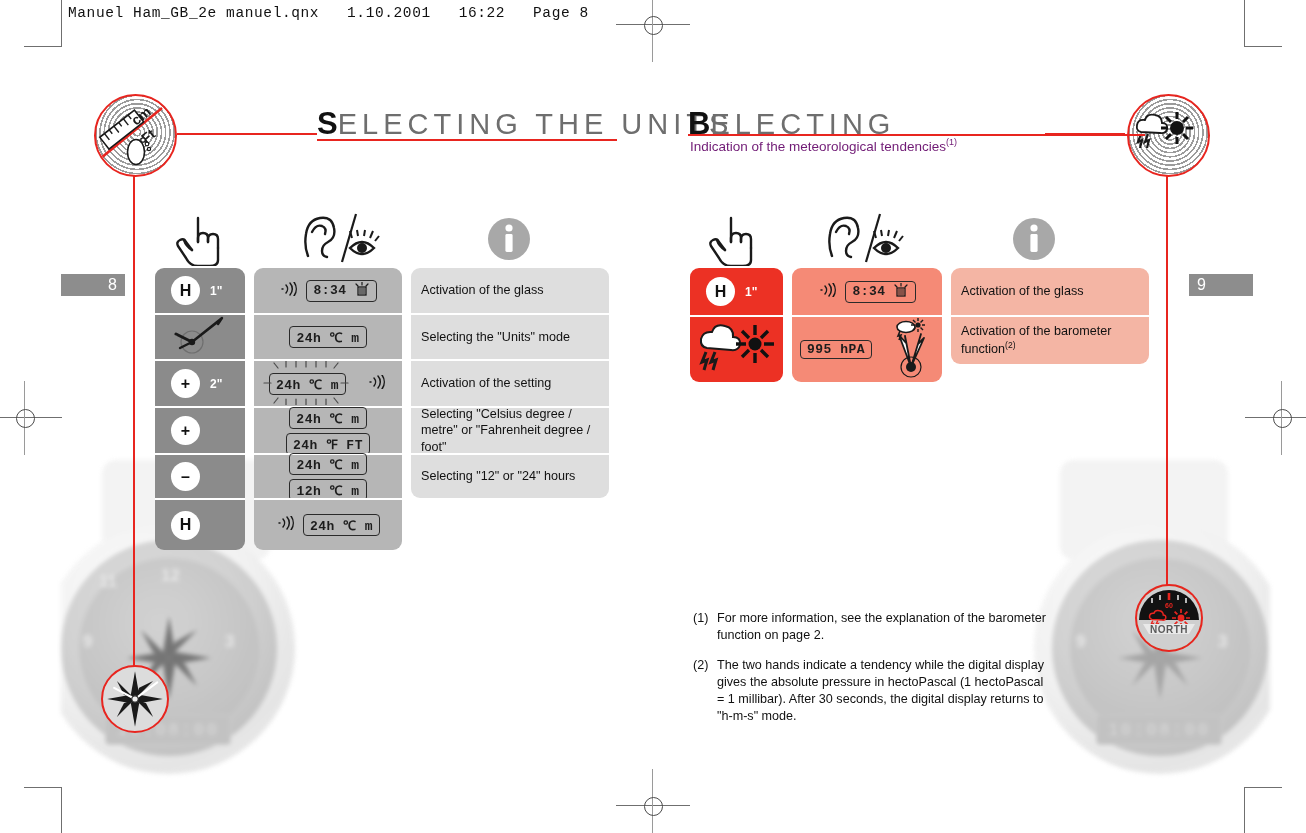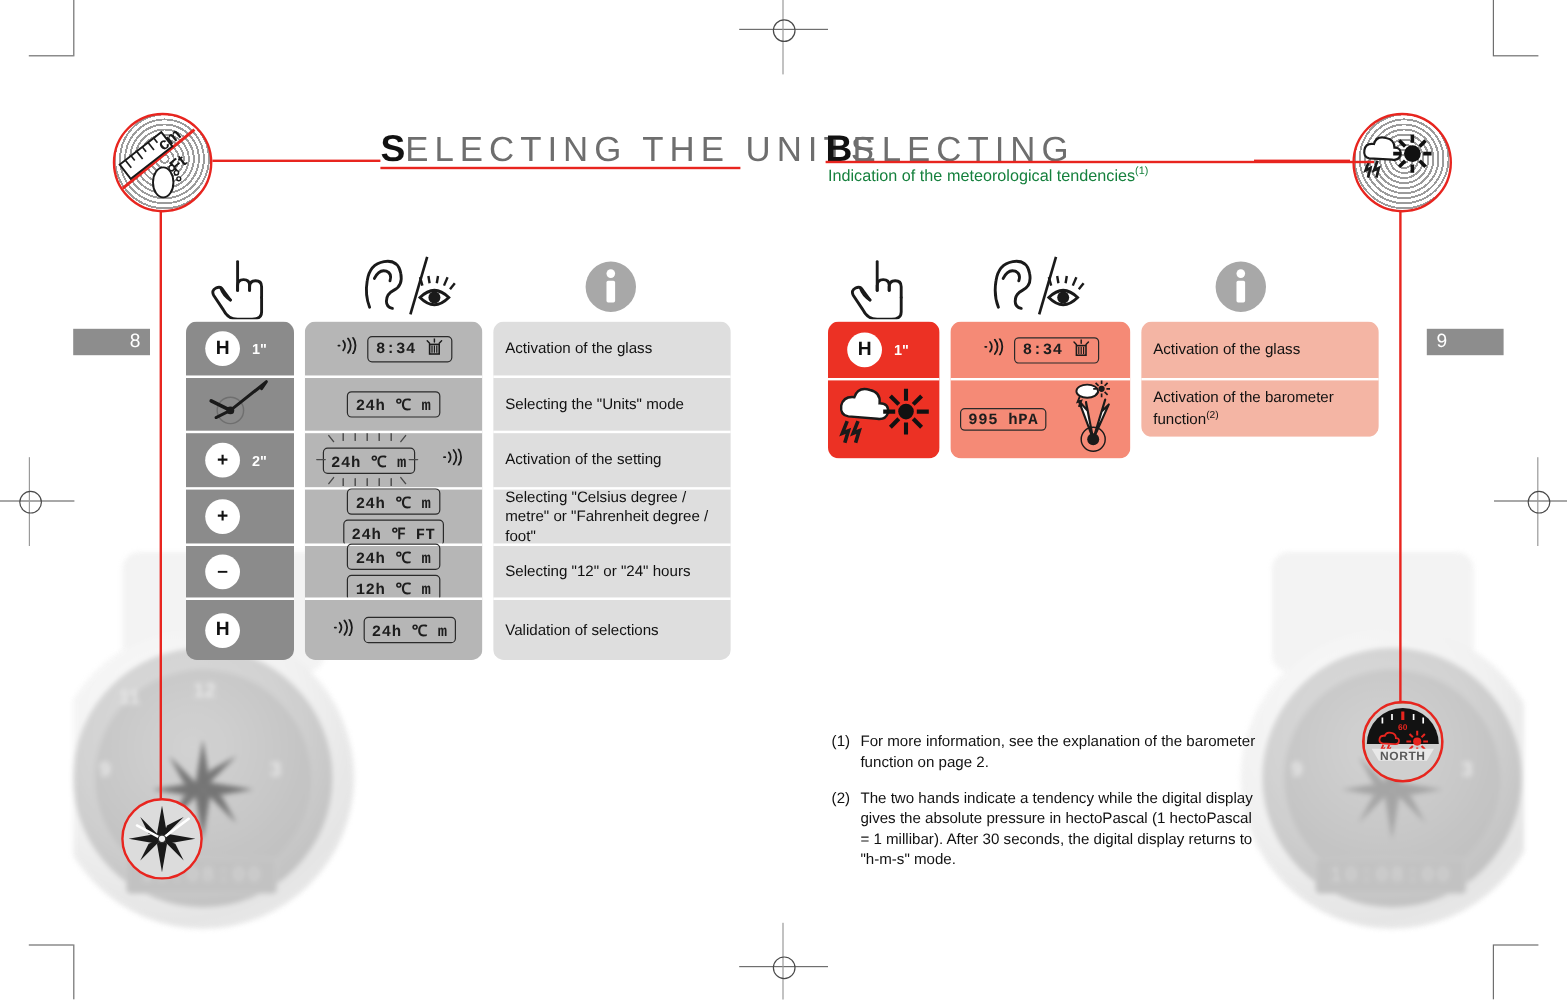--- a/index.html
+++ b/index.html
@@ -73,21 +73,21 @@
   .sect-title .lead{
     font-size:31px;font-weight:bold;color:#111;
     font-family:"Liberation Sans", sans-serif;
   }
   .sect-title .rest{
     font-size:29px;color:#6e6e6e;letter-spacing:5px;
     font-family:"Liberation Sans", sans-serif;
   }
   .rule{position:absolute;height:2px;background:#e8251f;}
   .subtitle{
-    position:absolute;font-size:13.5px;color:#15803d;white-space:nowrap;
+    position:absolute;font-size:13.5px;color:#701a75;white-space:nowrap;
   }
   .subtitle sup{font-size:9px;}
 
   
   .pagetab{
     position:absolute;width:56px;height:22px;background:#8d8d8d;
     color:#ffffff;font-size:16px;display:flex;align-items:center;
   }
   .pagetab.left{justify-content:flex-end;padding-right:8px;}
   .pagetab.right{justify-content:flex-start;padding-left:8px;}
@@ -149,20 +149,21 @@
   .footnotes{position:absolute;width:360px;}
   .fn{display:flex;font-size:12.6px;color:#111;line-height:1.33;margin-bottom:14px;}
   .fn .num{width:24px;flex:none;}
   .fn .txt{flex:1;}
 </style>
 </head>
 <body>
 
 <div class="page">
 
+  <div class="proof-header">Manuel Ham_GB_2e manuel.qnx   1.10.2001   16:22   Page 8</div>
 
   <div class="trim" style="left:61px;top:0;width:1px;height:47px;"></div>
   <div class="trim" style="left:1244px;top:0;width:1px;height:47px;"></div>
   <div class="trim" style="left:24px;top:46px;width:37px;height:1px;"></div>
   <div class="trim" style="left:1245px;top:46px;width:37px;height:1px;"></div>
   <div class="trim" style="left:61px;top:787px;width:1px;height:46px;"></div>
   <div class="trim" style="left:1244px;top:787px;width:1px;height:46px;"></div>
   <div class="trim" style="left:24px;top:787px;width:37px;height:1px;"></div>
   <div class="trim" style="left:1245px;top:787px;width:37px;height:1px;"></div>
 
@@ -590,23 +591,20 @@
       </div>
       <div class="cell c3cell g3" style="height:47px;">
         <div class="cell-text">Activation of the setting</div>
       </div>
       <div class="cell c3cell g3" style="height:47px;">
         <div class="cell-text">Selecting "Celsius degree / metre" or "Fahrenheit degree / foot"</div>
       </div>
       <div class="cell c3cell g3" style="height:45px;">
         <div class="cell-text">Selecting "12" or "24" hours</div>
       </div>
-      <div class="cell c3cell g3" style="height:52px;">
-        <div class="cell-text">Validation of selections</div>
-      </div>
     </div>
   </div>
 
   <div class="itable" style="left:690px;top:268px;">
 
     <div class="col c1" style="width:93px;">
       <div class="cell c1cell r1" style="height:47px;">
         <div class="pusher">H</div>
         <div class="dur">1"</div>
       </div>

